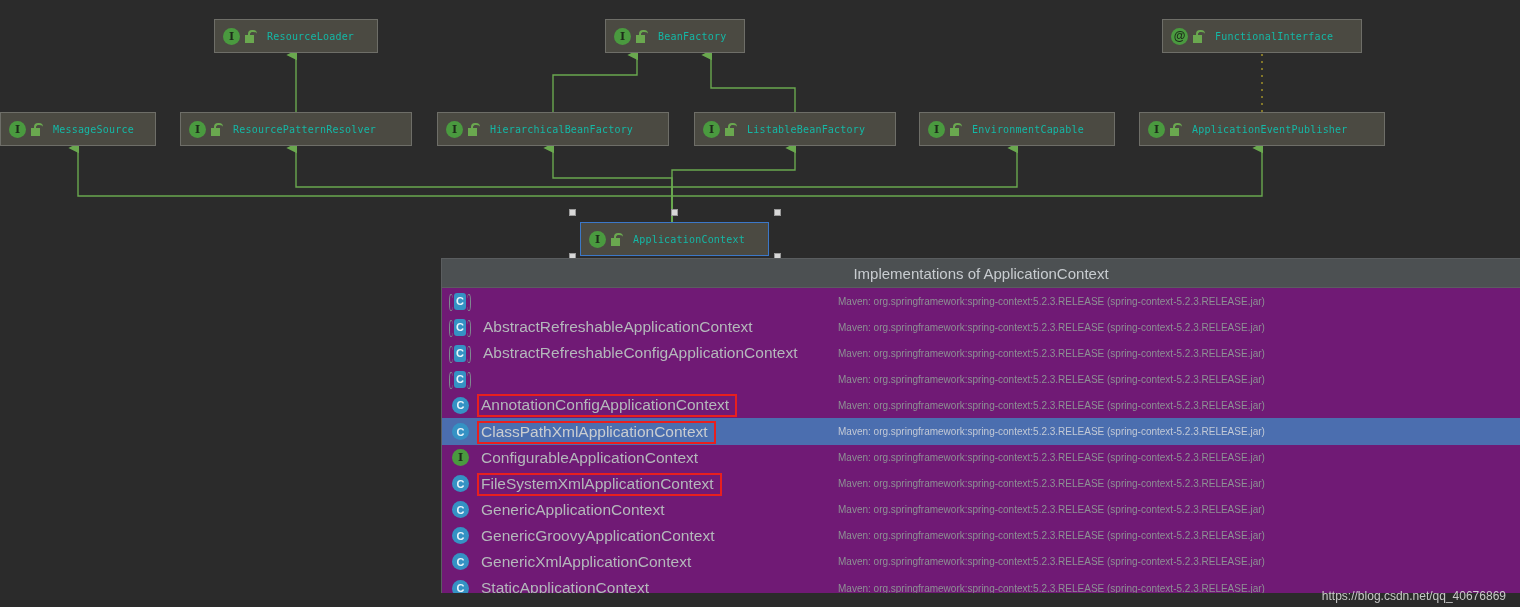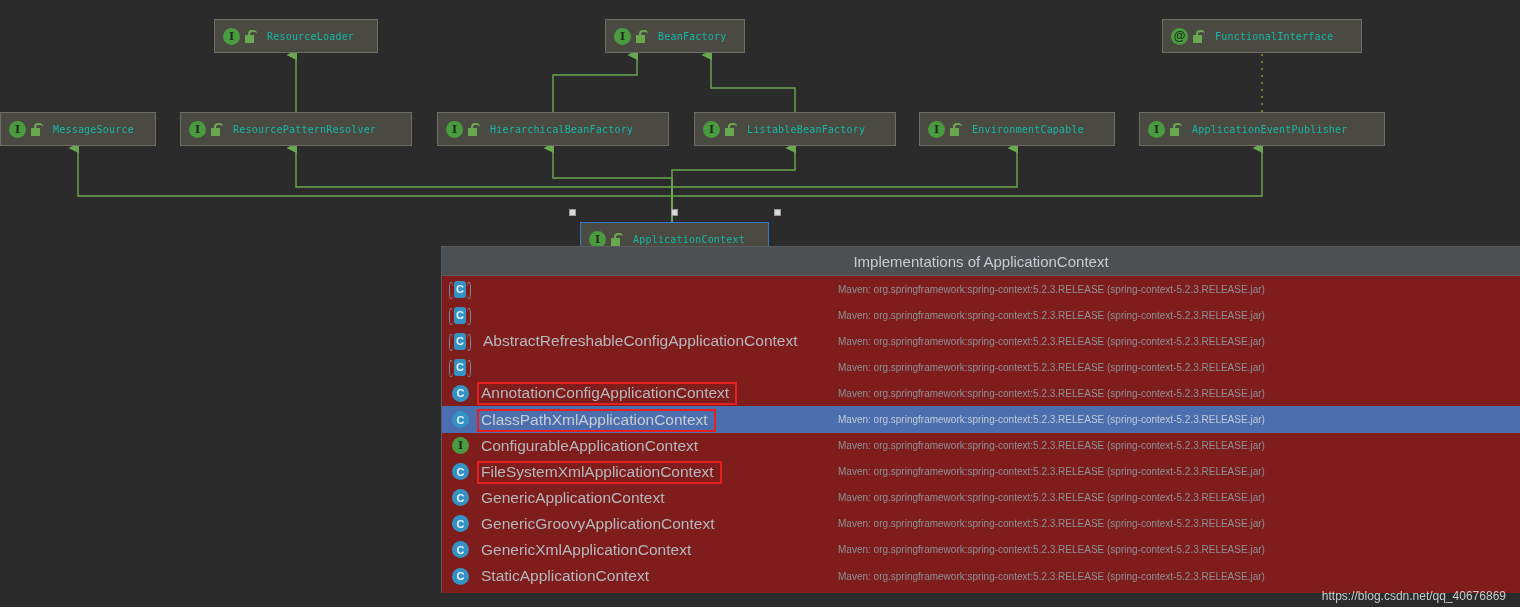--- a/index.html
+++ b/index.html
@@ -98,23 +98,23 @@
   .handle {
     position: absolute;
     width: 7px; height: 7px;
     background: #d8d8d8;
     border: 1px solid #9a9a9a;
   }
 
   
   #popup {
     position: absolute;
-    left: 441px; top: 246px;
+    left: 441px; top: 258px;
     width: 1079px; height: 350px;
-    background: #7f1d1d;
+    background: #701a75;
     border: 1px solid #5a5d5f;
     border-right: none;
     overflow: hidden;
   }
   #popup-header {
     height: 29px;
     background: #4c5052;
     border-bottom: 1px solid #5a5d5f;
     display: flex;
     align-items: center;
@@ -308,20 +308,21 @@
 
   <div id="popup">
     <div id="popup-header">Implementations of ApplicationContext</div>
     <div id="rows-host">
         <div class="prow">
           <span class="cicon abstract">C</span>
           <span class="pmaven">Maven: org.springframework:spring-context:5.2.3.RELEASE (spring-context-5.2.3.RELEASE.jar)</span>
         </div>
         <div class="prow">
           <span class="cicon abstract">C</span>
+          <span class="pname">AbstractRefreshableApplicationContext</span>
           <span class="pmaven">Maven: org.springframework:spring-context:5.2.3.RELEASE (spring-context-5.2.3.RELEASE.jar)</span>
         </div>
         <div class="prow">
           <span class="cicon abstract">C</span>
           <span class="pname">AbstractRefreshableConfigApplicationContext</span>
           <span class="pmaven">Maven: org.springframework:spring-context:5.2.3.RELEASE (spring-context-5.2.3.RELEASE.jar)</span>
         </div>
         <div class="prow">
           <span class="cicon abstract">C</span>
           <span class="pmaven">Maven: org.springframework:spring-context:5.2.3.RELEASE (spring-context-5.2.3.RELEASE.jar)</span>

